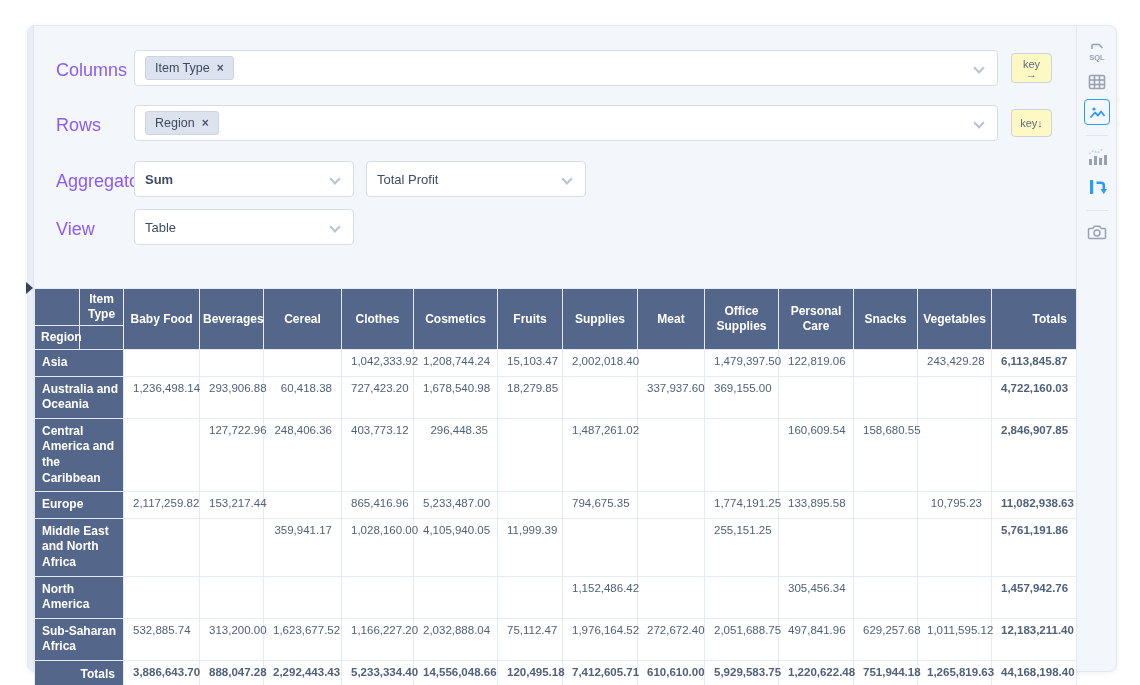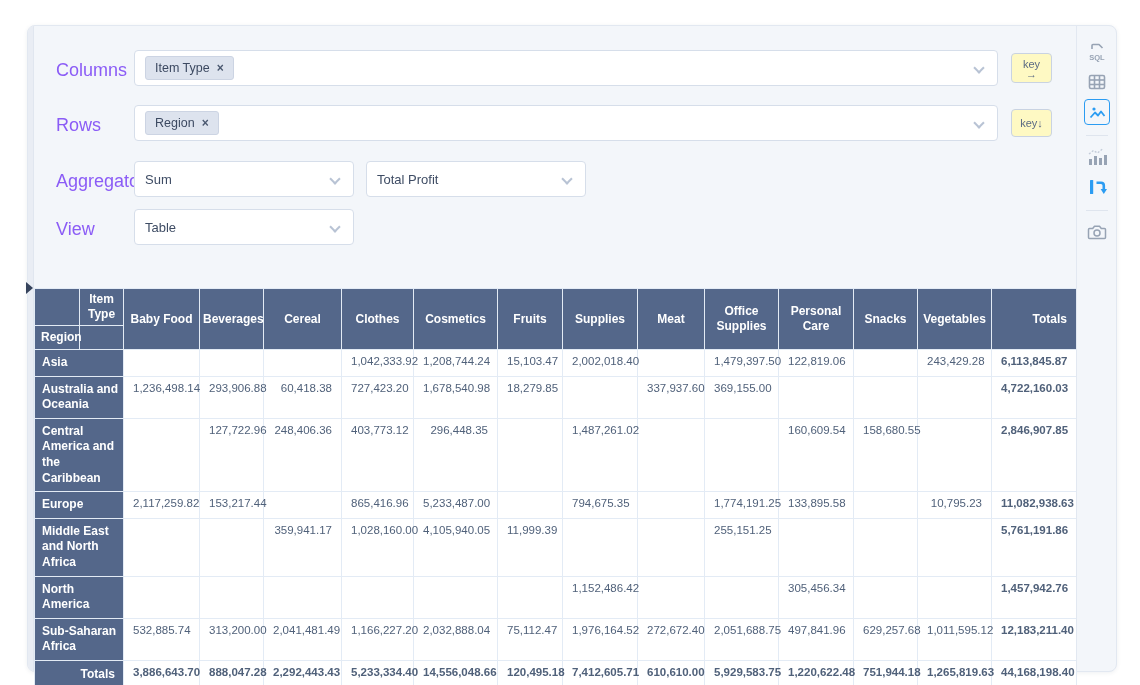--- a/index.html
+++ b/index.html
@@ -28,21 +28,21 @@
   .lbl-aggregator{ top:145px; }
   .lbl-view{ top:193px; }
 
   .select{
     position:absolute; background:#ffffff; border:1px solid #d6deea; border-radius:4px;
     height:36px; display:flex; align-items:center; padding:0 30px 0 10px; cursor:pointer;
     font-size:13px; color:#3e4c64;
   }
   .sel-columns{ left:106px; top:24px;  width:864px; }
   .sel-rows   { left:106px; top:79px;  width:864px; }
-  .sel-agg    { left:106px; top:135px; width:220px; }
+  .sel-agg    { left:106px; top:135px; width:220px;font-weight:bold; }
   .sel-field  { left:338px; top:135px; width:220px; }
   .sel-view   { left:106px; top:183px; width:220px; }
 
   .chev{
     position:absolute; right:14px; top:13px; width:8px; height:8px;
     border-right:2px solid #b8c3d4; border-bottom:2px solid #b8c3d4;
     transform:rotate(45deg);
   }
 
   .tag{
@@ -286,21 +286,21 @@
             <td class="val"></td>
             <td class="val">305,456.34</td>
             <td class="val"></td>
             <td class="val"></td>
             <td class="val bold">1,457,942.76</td>
           </tr>
           <tr>
             <th class="rowlabel" colspan="2">Sub-Saharan Africa</th>
             <td class="val">532,885.74</td>
             <td class="val">313,200.00</td>
-            <td class="val">2,041,481.49</td>
+            <td class="val">1,623,677.52</td>
             <td class="val">1,166,227.20</td>
             <td class="val">2,032,888.04</td>
             <td class="val">75,112.47</td>
             <td class="val">1,976,164.52</td>
             <td class="val">272,672.40</td>
             <td class="val">2,051,688.75</td>
             <td class="val">497,841.96</td>
             <td class="val">629,257.68</td>
             <td class="val">1,011,595.12</td>
             <td class="val bold">12,183,211.40</td>

